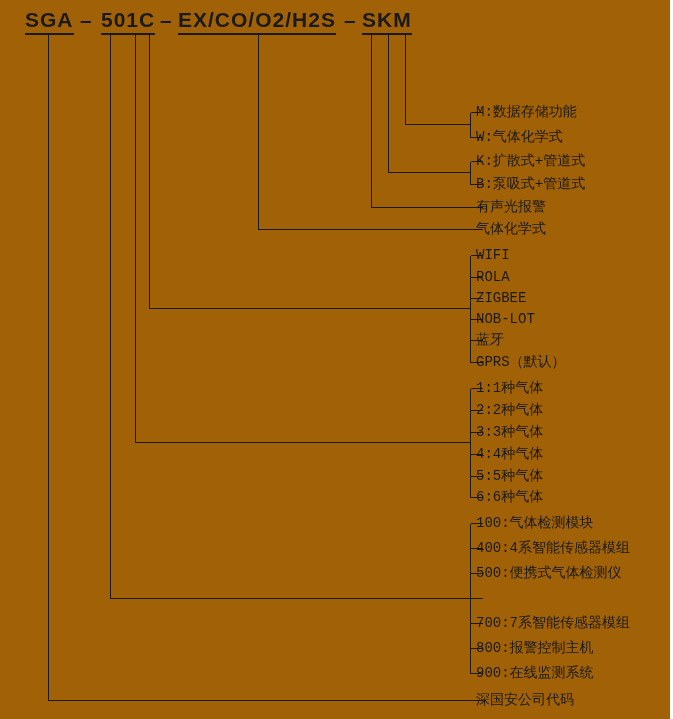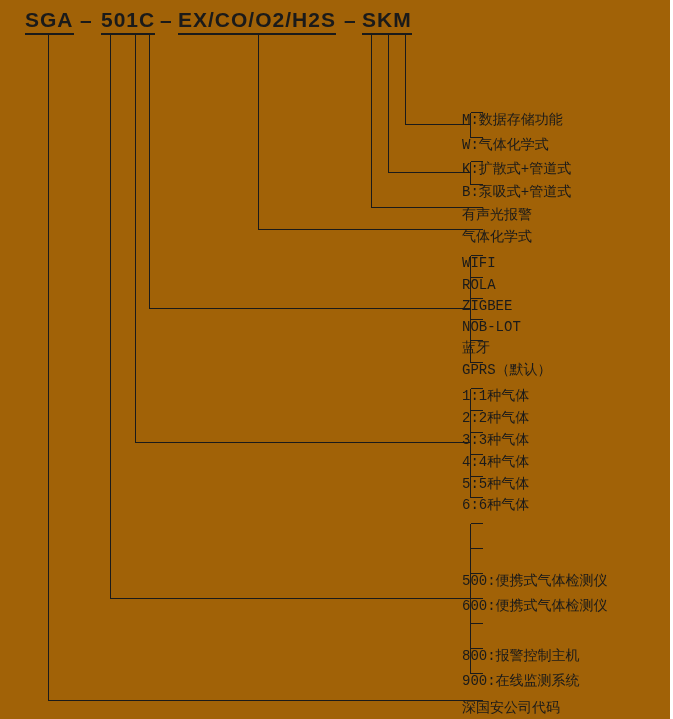--- a/index.html
+++ b/index.html
@@ -41,28 +41,27 @@
   .title-dash {
     position: absolute;
     top: 8px;
     font-size: 21px;
     font-weight: bold;
     line-height: 24px;
     white-space: nowrap;
   }
   .lbl {
     position: absolute;
-    left: 462px;
+    left: 476px;
     height: 18px;
     line-height: 18px;
     font-size: 14px;
     font-family: "Liberation Mono", "DejaVu Sans Mono", monospace;
     white-space: nowrap;
     color: #1a1a1a;
-    margin-top: 8px;
   }
 </style>
 </head>
 <body>
 
 <div class="canvas">
 
   <svg class="lines" width="673" height="719">
     <g>
       <path d="M48.5,34 V700.5 H483"></path>
@@ -117,20 +116,22 @@
   <div class="lbl" style="top:331px">蓝牙</div>
   <div class="lbl" style="top:353px">GPRS（默认）</div>
 
   <div class="lbl" style="top:379px">1:1种气体</div>
   <div class="lbl" style="top:401px">2:2种气体</div>
   <div class="lbl" style="top:423px">3:3种气体</div>
   <div class="lbl" style="top:445px">4:4种气体</div>
   <div class="lbl" style="top:467px">5:5种气体</div>
   <div class="lbl" style="top:488px">6:6种气体</div>
 
+  <div class="lbl" style="top:514px">100:气体检测模块</div>
+  <div class="lbl" style="top:539px">400:4系智能传感器模组</div>
   <div class="lbl" style="top:564px">500:便携式气体检测仪</div>
-  <div class="lbl" style="top:589px">600:便携式气体检测仪</div>
+  <div class="lbl" style="top:614px">700:7系智能传感器模组</div>
   <div class="lbl" style="top:639px">800:报警控制主机</div>
   <div class="lbl" style="top:664px">900:在线监测系统</div>
 
   <div class="lbl" style="top:691px">深国安公司代码</div>
 
 </div>
 
 </body></html>

